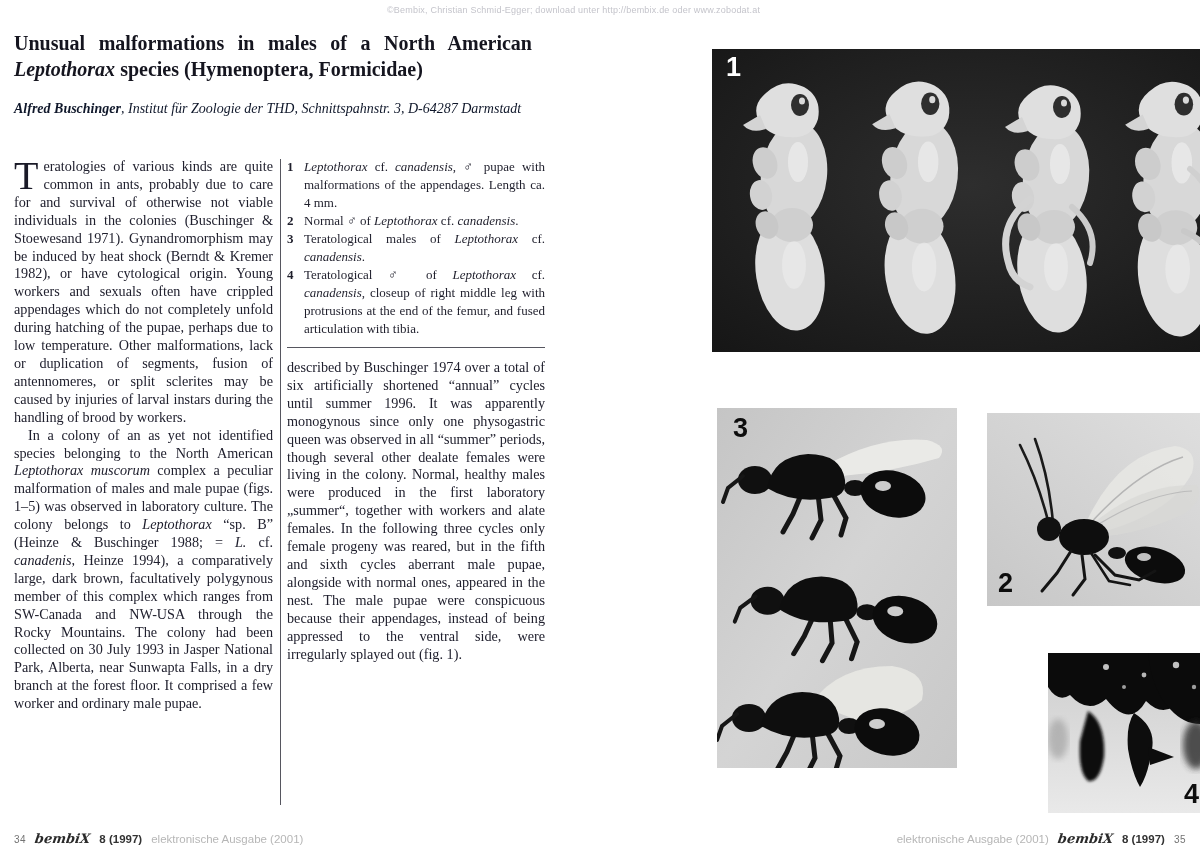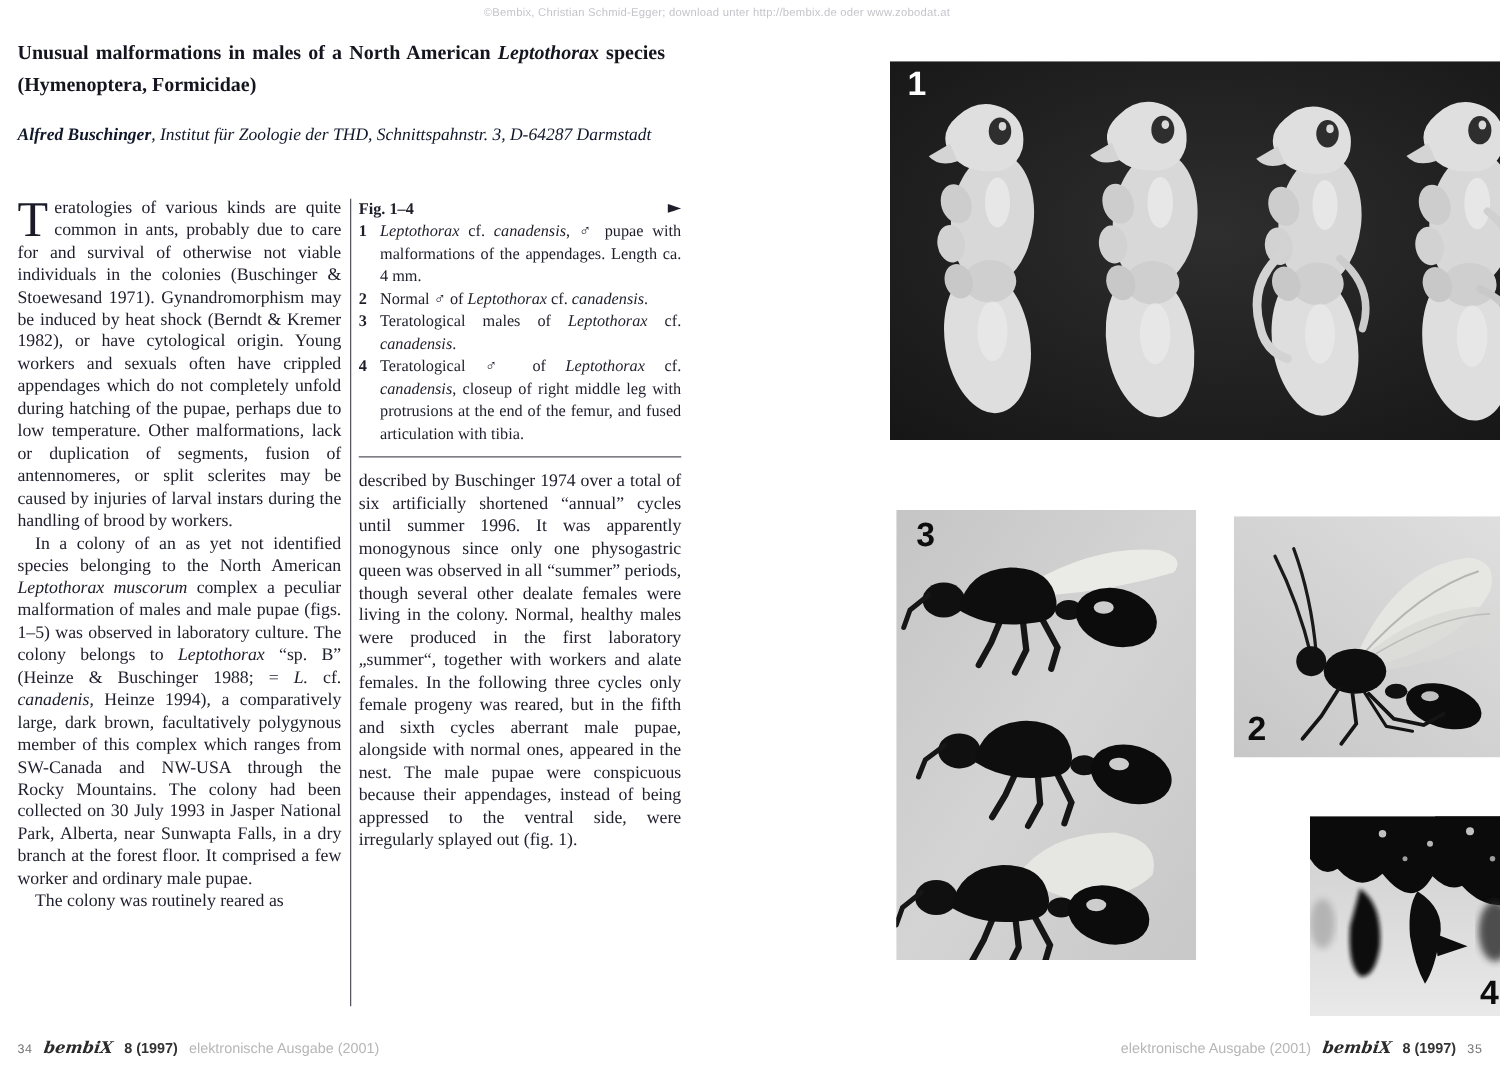--- a/index.html
+++ b/index.html
@@ -12,21 +12,21 @@
   .bd{font-weight:700;}
 
   .watermark{
     position:absolute;left:387px;top:5px;
     font-family:"Liberation Sans", sans-serif;
     font-size:9px;letter-spacing:.2px;color:#c4c4cb;white-space:nowrap;
   }
 
   .title{
     position:absolute;left:14px;top:30px;width:518px;margin:0;
-    font-size:16px;line-height:26px;font-weight:700;color:#15151f;
+    font-size:20px;line-height:26px;font-weight:700;color:#15151f;
     text-align:justify;
   }
   .byline{
     position:absolute;left:14px;top:99px;width:520px;
     font-size:14px;line-height:19px;text-align:justify;color:#0f172a;
   }
 
   .col{
     position:absolute;top:158px;text-align:justify;
     font-size:14.2px;line-height:17.9px;color:#20202e;
@@ -86,31 +86,26 @@
 <body>
 
 <div class="watermark">©Bembix, Christian Schmid-Egger; download unter http://bembix.de oder www.zobodat.at</div>
 
 <h1 class="title"><span>Unusual malformations in males of a North American </span><span class="it">Leptothorax</span><span> species (Hymenoptera, Formicidae)</span></h1>
 <div class="byline"><span class="it bd">Alfred Buschinger</span><span class="it">, Institut für Zoologie der THD, Schnittspahnstr. 3, D-64287 Darmstadt</span></div>
 
 <div class="col col-left">
   <p class="body-p"><span class="dropcap">T</span><span><span>eratologies of various kinds are quite common in ants, probably due to care for and survival of otherwise not viable individuals in the colonies (Buschinger &amp; Stoewesand 1971). Gynandromorphism may be induced by heat shock (Berndt &amp; Kremer 1982), or have cytological origin. Young workers and sexuals often have crippled appendages which do not completely unfold during hatching of the pupae, perhaps due to low temperature. Other malformations, lack or duplication of segments, fusion of antennomeres, or split sclerites may be caused by injuries of larval instars during the handling of brood by workers.</span></span></p>
   <p class="body-p indent"><span>In a colony of an as yet not identified species belonging to the North American </span><span class="it">Leptothorax muscorum</span><span> complex a peculiar malformation of males and male pupae (figs. 1–5) was observed in laboratory culture. The colony belongs to </span><span class="it">Leptothorax</span><span> “sp. B” (Heinze &amp; Buschinger 1988; = </span><span class="it">L.</span><span> cf. </span><span class="it">canadenis</span><span>, Heinze 1994), a comparatively large, dark brown, facultatively polygynous member of this complex which ranges from SW-Canada and NW-USA through the Rocky Mountains. The colony had been collected on 30 July 1993 in Jasper National Park, Alberta, near Sunwapta Falls, in a dry branch at the forest floor. It comprised a few worker and ordinary male pupae.</span></p>
-  <p class="body-p indent"><span>The colony was routinely reared as</span></p>
 </div>
 
 <div class="col-rule"></div>
 
 <div class="col col-mid">
   <div class="caption-box">
-    <div class="cap-head">
-      <span>Fig. 1–4</span>
-      <span class="cap-arrow">►</span>
-    </div>
     <div class="cap-item">
       <span class="cap-num">1</span>
       <span class="cap-text"><span class="it">Leptothorax</span><span> cf. </span><span class="it">canadensis</span><span>, ♂ pupae with malformations of the appendages. Length ca. 4 mm.</span></span>
     </div>
     <div class="cap-item">
       <span class="cap-num">2</span>
       <span class="cap-text"><span>Normal ♂ of </span><span class="it">Leptothorax</span><span> cf. </span><span class="it">canadensis</span><span>.</span></span>
     </div>
     <div class="cap-item">
       <span class="cap-num">3</span>

